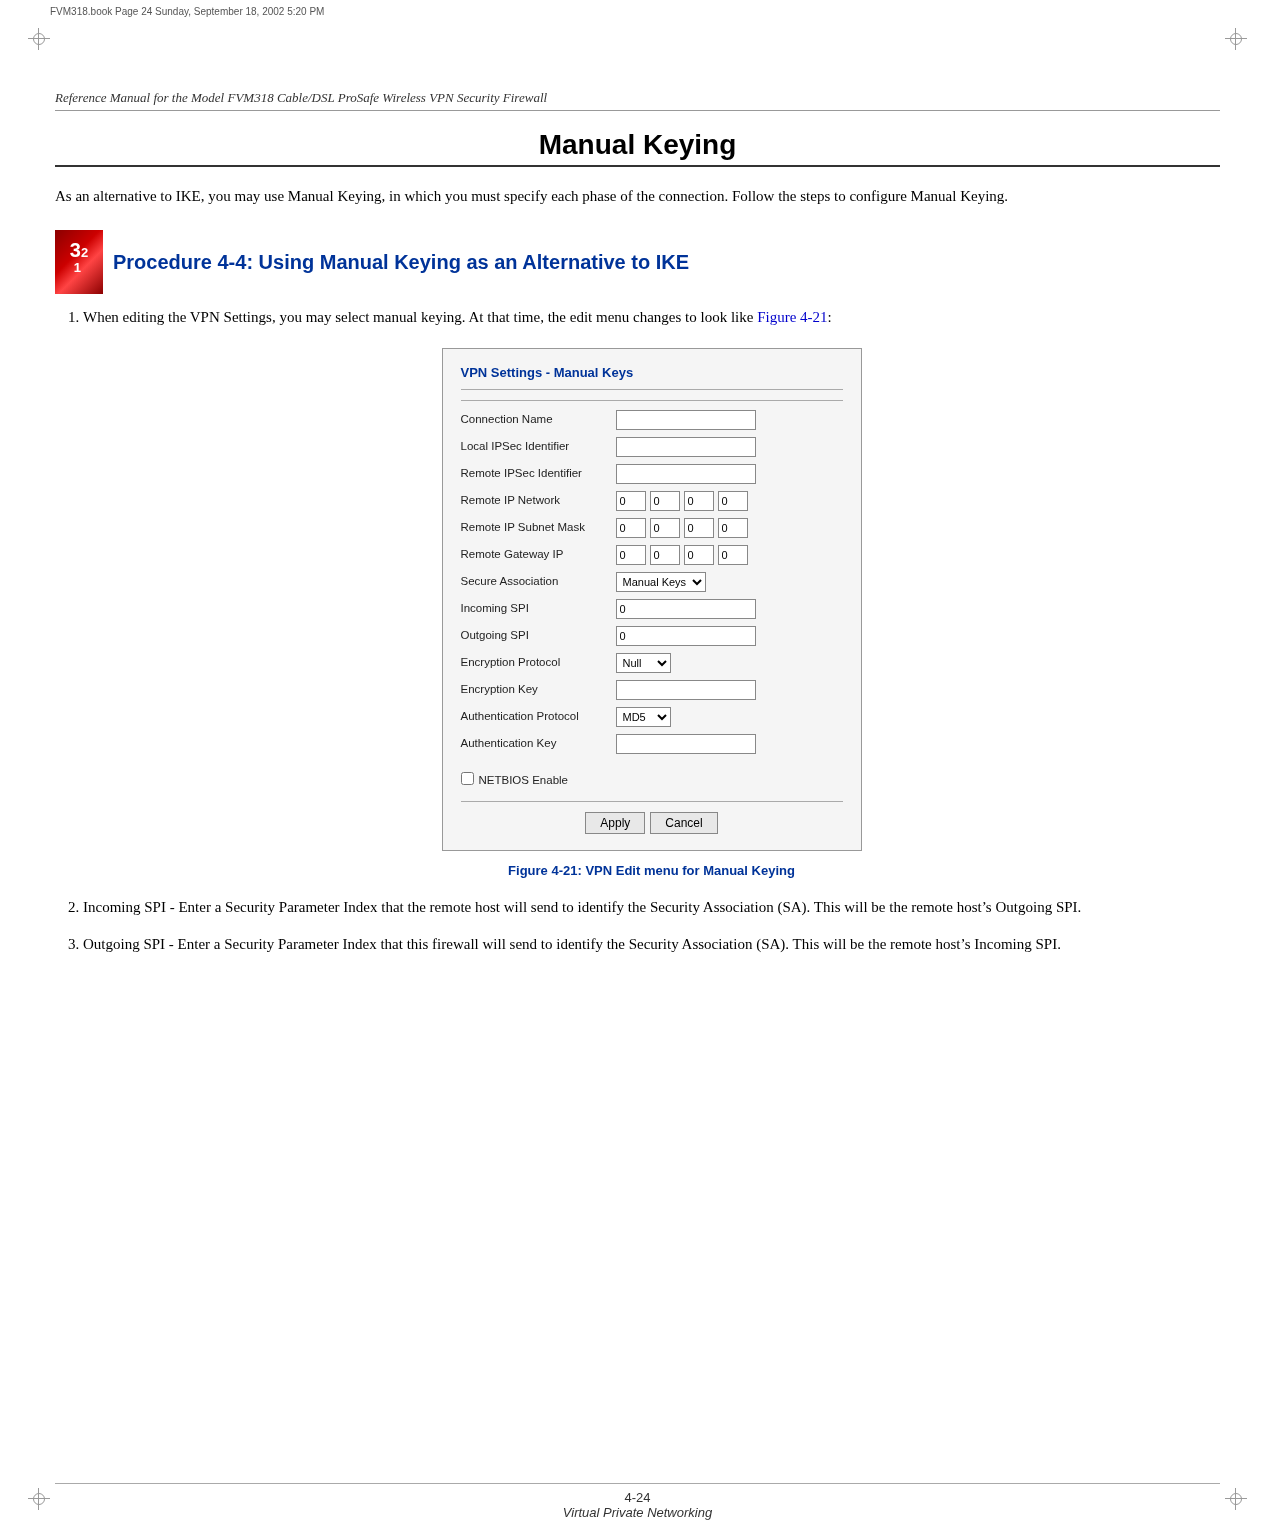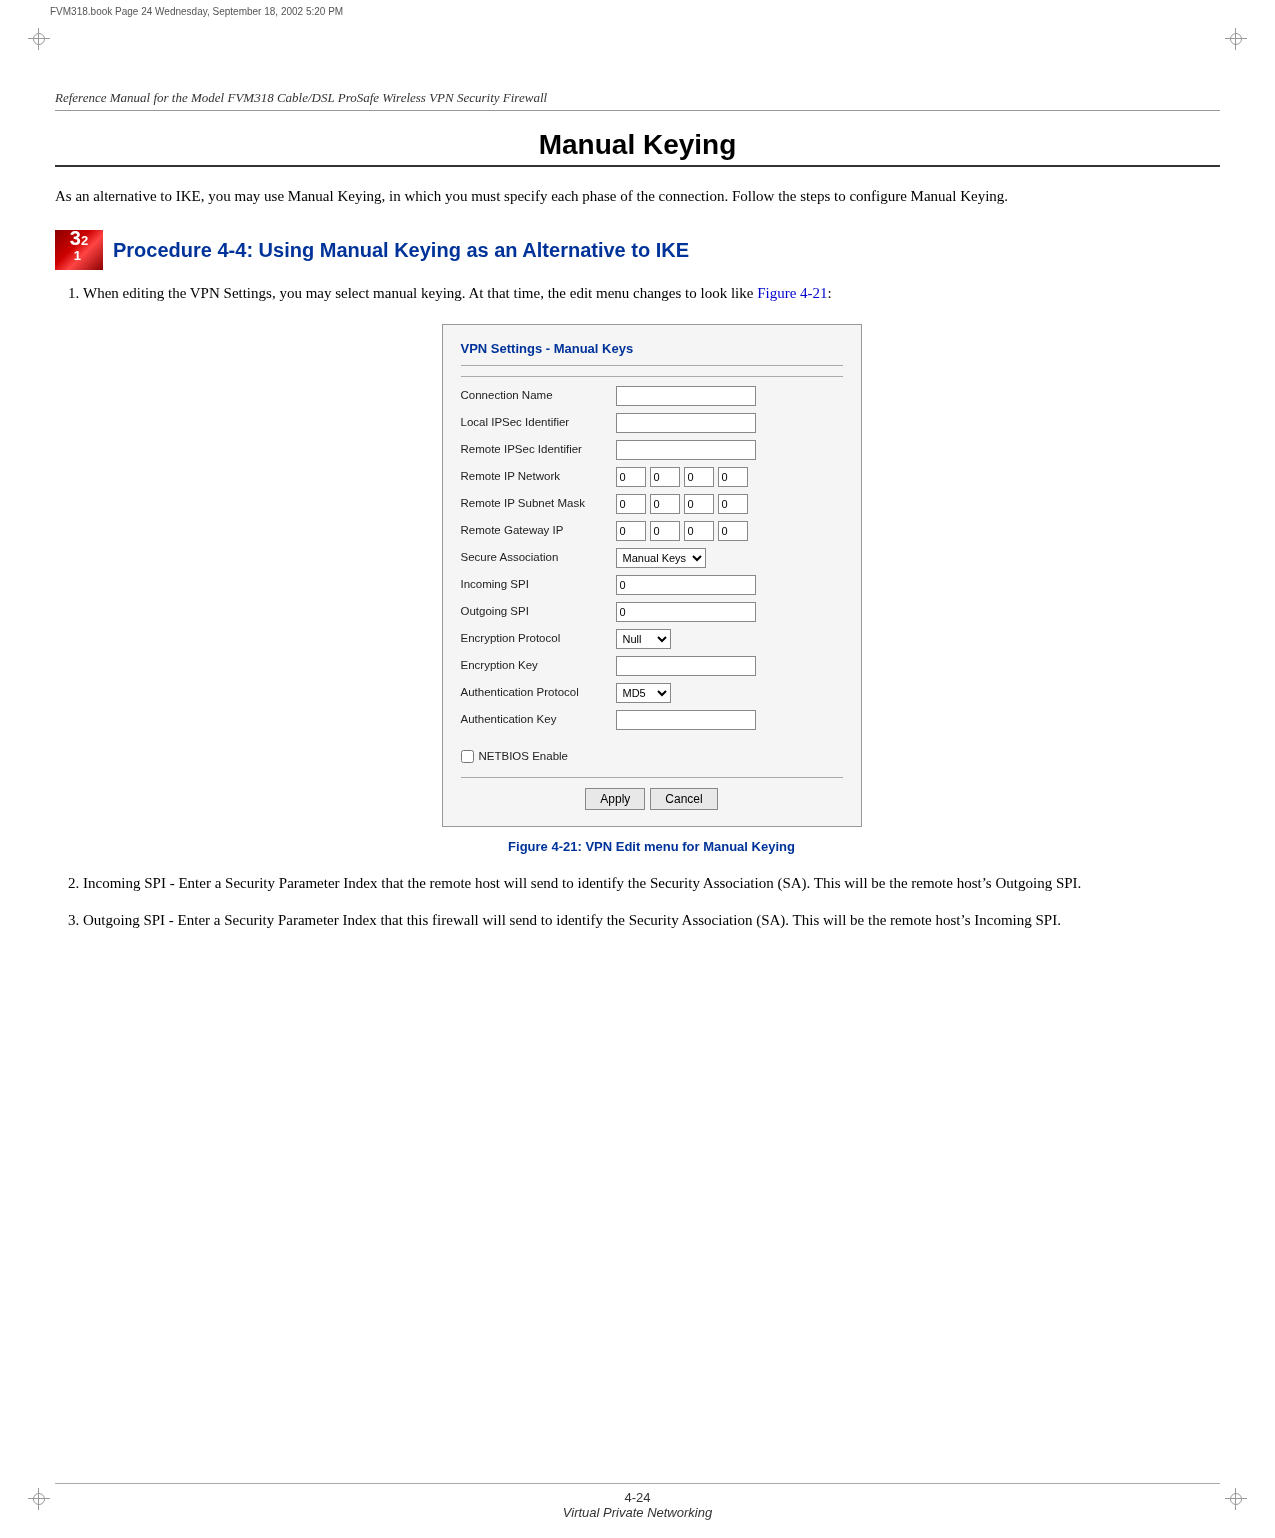--- a/index.html
+++ b/index.html
@@ -68,21 +68,21 @@
 
     
     .procedure-block {
       display: flex;
       align-items: center;
       margin-top: 22px;
       margin-bottom: 12px;
     }
     .procedure-icon {
       width: 48px;
-      height: 40px;
+      height: 64px;
       margin-right: 10px;
       background: #0f172a;
       position: relative;
       overflow: hidden;
       flex-shrink: 0;
     }
     .procedure-icon-inner {
       width: 100%;
       height: 100%;
       background: linear-gradient(135deg, #8b0000 0%, #cc0000 40%, #ff4444 60%, #8b0000 100%);
@@ -190,21 +190,21 @@
       font-size: 11px;
       font-family: Arial, sans-serif;
       background: #fff;
       border: 1px solid #888;
       height: 20px;
       padding: 1px 2px;
     }
 
     .checkbox-row {
       display: flex;
-      align-items: center;
+      align-items: flex-start;
       margin-top: 17px;
     }
     .checkbox-row input[type=checkbox] {
       margin-right: 5px;
     }
     .checkbox-label {
       font-size: 11.5px;
       font-family: Arial, sans-serif;
       color: #222;
     }
@@ -324,21 +324,21 @@
     <div class="crosshair">
         <div class="crosshair-circle"></div>
       </div>
   </div>
   <div class="corner-br">
     <div class="crosshair">
         <div class="crosshair-circle"></div>
       </div>
   </div>
 
-  <div class="top-file-label">FVM318.book  Page 24  Wednesday, September 18, 2002  5:20 PM</div>
+  <div class="top-file-label">FVM318.book  Page 24  Sunday, September 18, 2002  5:20 PM</div>
 
   <div class="content-area">
 
     <div class="header-text">Reference Manual for the Model FVM318 Cable/DSL ProSafe Wireless VPN Security Firewall</div>
     <hr class="header-rule">
 
     <div class="main-heading">Manual Keying</div>
     <hr class="main-heading-rule">
 
     <p class="body-text">As an alternative to IKE, you may use Manual Keying, in which you must specify each phase of the connection. Follow the steps to configure Manual Keying.</p>

